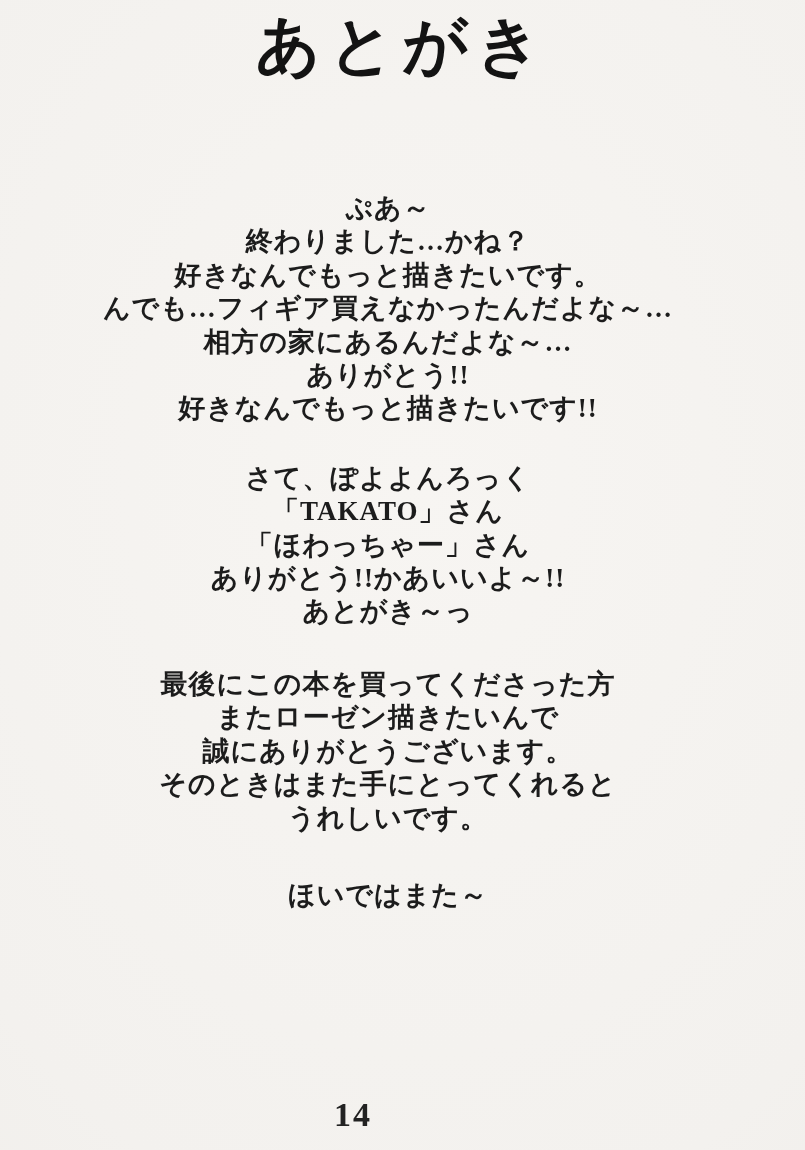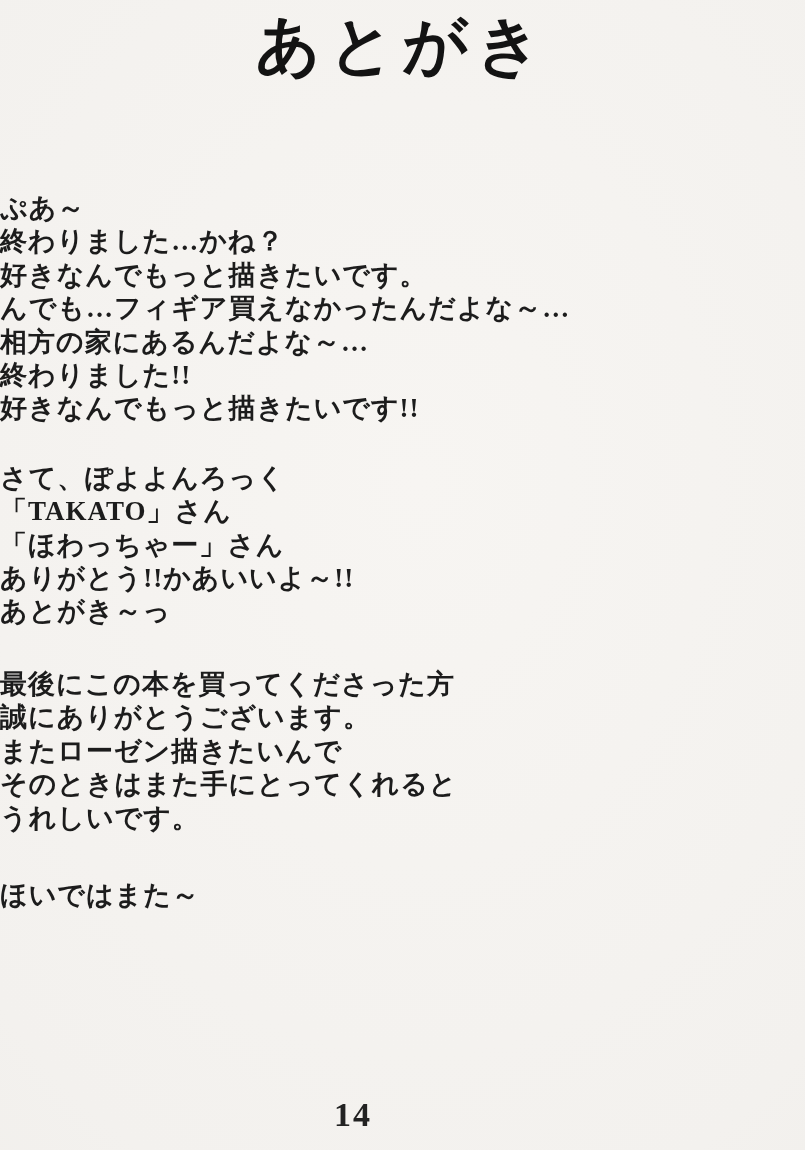--- a/index.html
+++ b/index.html
@@ -30,21 +30,21 @@
     letter-spacing: 8px;
     color: #131313;
   }
   .body-text {
     position: absolute;
     top: 192px;
     left: 0;
     width: 805px;
     padding-right: 29px;
     box-sizing: border-box;
-    text-align: left;
+    text-align: center;
     font-size: 27px;
     line-height: 33.4px;
     font-weight: 600;
     letter-spacing: 1px;
     color: #1c1c1c;
   }
   .para { margin: 0 0 36px 0; }
   .para:nth-child(2) { margin-bottom: 39px; }
   .para:nth-child(3) { margin-bottom: 44px; }
   .line { display: block; }
@@ -68,36 +68,36 @@
   <h1 class="title">あとがき</h1>
 
   <div class="body-text">
 
     <p class="para">
       <span class="line">ぷあ～</span>
       <span class="line">終わりました…かね？</span>
       <span class="line">好きなんでもっと描きたいです。</span>
       <span class="line">んでも…フィギア買えなかったんだよな～…</span>
       <span class="line">相方の家にあるんだよな～…</span>
-      <span class="line">終わりました!!</span>
+      <span class="line">ありがとう!!</span>
       <span class="line">好きなんでもっと描きたいです!!</span>
     </p>
 
     <p class="para">
       <span class="line">さて、ぽよよんろっく</span>
       <span class="line">「TAKATO」さん</span>
       <span class="line">「ほわっちゃー」さん</span>
       <span class="line">ありがとう!!かあいいよ～!!</span>
       <span class="line">あとがき～っ</span>
     </p>
 
     <p class="para">
       <span class="line">最後にこの本を買ってくださった方</span>
+      <span class="line">またローゼン描きたいんで</span>
       <span class="line">誠にありがとうございます。</span>
-      <span class="line">またローゼン描きたいんで</span>
       <span class="line">そのときはまた手にとってくれると</span>
       <span class="line">うれしいです。</span>
     </p>
 
     <p class="para">
       <span class="line">ほいではまた～</span>
     </p>
 
   </div>
 

